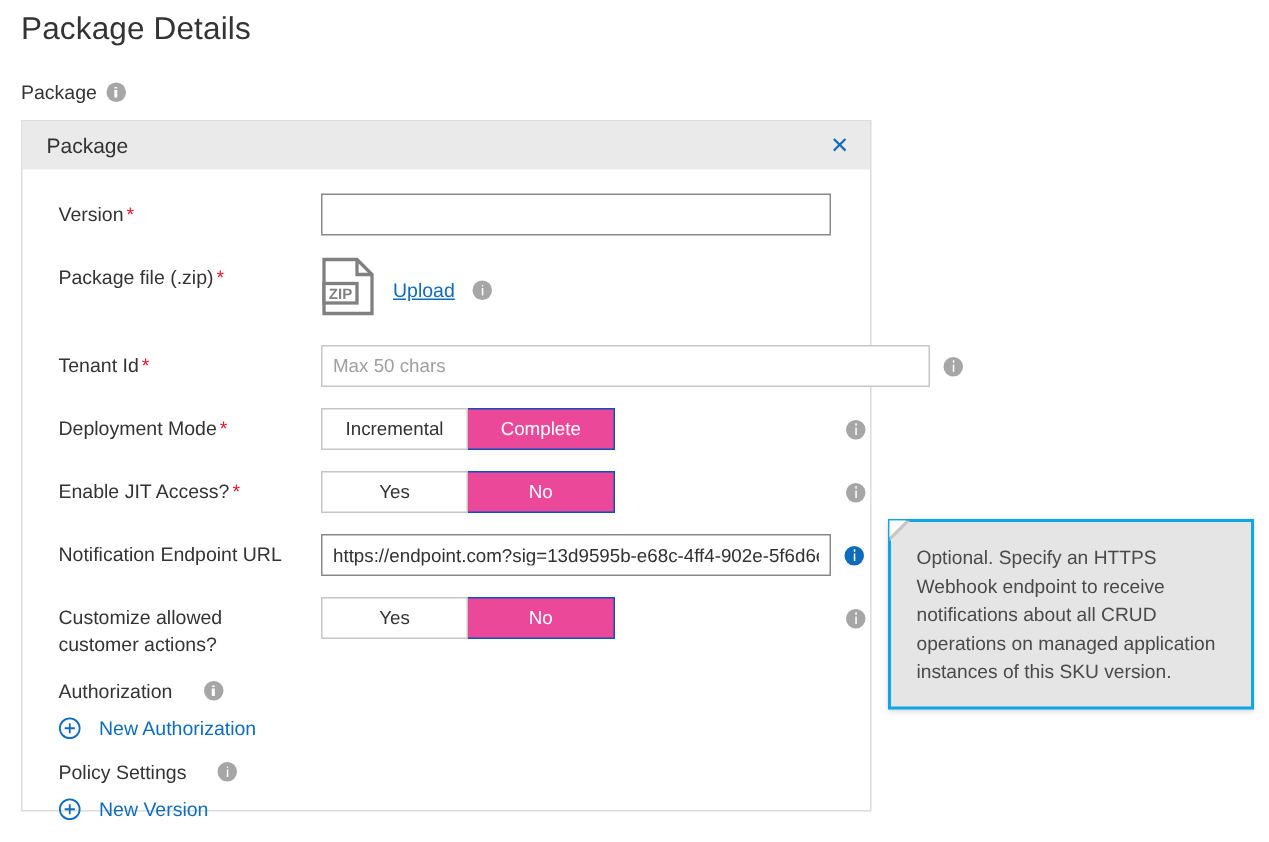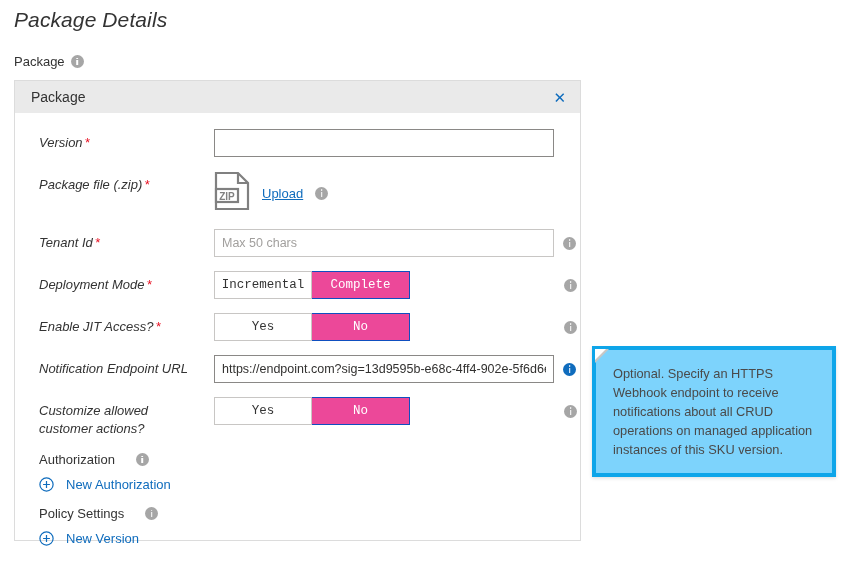--- a/index.html
+++ b/index.html
@@ -18,21 +18,20 @@
 
   
   .page-title {
     position: absolute;
     left: 14px;
     top: 8px;
     font-size: 21px;
     font-weight: 400;
     color: #333333;
     letter-spacing: 0.1px;
-    font-style: italic;
   }
 
   .section-label {
     position: absolute;
     left: 14px;
     top: 54px;
     font-size: 13px;
     color: #333333;
     display: flex;
     align-items: center;
@@ -122,21 +121,20 @@
   }
   .row-label {
     width: 175px;
     flex: 0 0 175px;
     font-size: 13px;
     color: #333333;
     line-height: 18px;
     padding-top: 5px;
     box-sizing: border-box;
     padding-right: 10px;
-    font-style: italic;
   }
   .req {
     color: #e81123;
     font-size: 13px;
     margin-left: 2px;
   }
   .row-control {
     flex: 1;
     display: flex;
     align-items: center;
@@ -155,21 +153,21 @@
     font-family: "Liberation Sans", sans-serif;
     outline: none;
   }
   .text-input.light {
     border-color: #c8c6c4;
   }
   .text-input::placeholder {
     color: #a19f9d;
   }
   .input-version { width: 340px; }
-  .input-tenant  { width: 340px; }
+  .input-tenant  { width: 406px; }
   .input-url     { width: 340px; }
 
   
   .zip-block {
     display: flex;
     align-items: center;
     gap: 12px;
   }
   .upload-link {
     font-size: 13px;
@@ -183,21 +181,21 @@
     display: flex;
   }
   .toggle-btn {
     height: 28px;
     min-width: 98px;
     box-sizing: border-box;
     border: 1px solid #c8c6c4;
     background: #ffffff;
     color: #333333;
     font-size: 12.5px;
-    font-family: Liberation Mono, monospace;
+    font-family: Liberation Sans, sans-serif;
     cursor: pointer;
     display: flex;
     align-items: center;
     justify-content: center;
   }
   .toggle-btn + .toggle-btn {
     border-left: none;
   }
   .toggle-btn.active {
     background: #ec4899;
@@ -231,22 +229,22 @@
     flex: 0 0 auto;
   }
 
   
   .tooltip {
     position: absolute;
     left: 592px;
     top: 346px;
     width: 244px;
     box-sizing: border-box;
-    background: #7dd3fc;
-    border: 4px solid #0ea5e9;
+    background: #e5e5e5;
+    border: 2px solid #0ea5e9;
     box-shadow: 0 1.6px 3.6px rgba(0,0,0,0.13), 0 0.3px 0.9px rgba(0,0,0,0.10);
     padding: 14px 16px 14px 17px;
     font-size: 12.8px;
     line-height: 19px;
     color: #4a4a4a;
   }
   .tooltip-notch {
     position: absolute;
     left: -1px;
     top: -1px;

